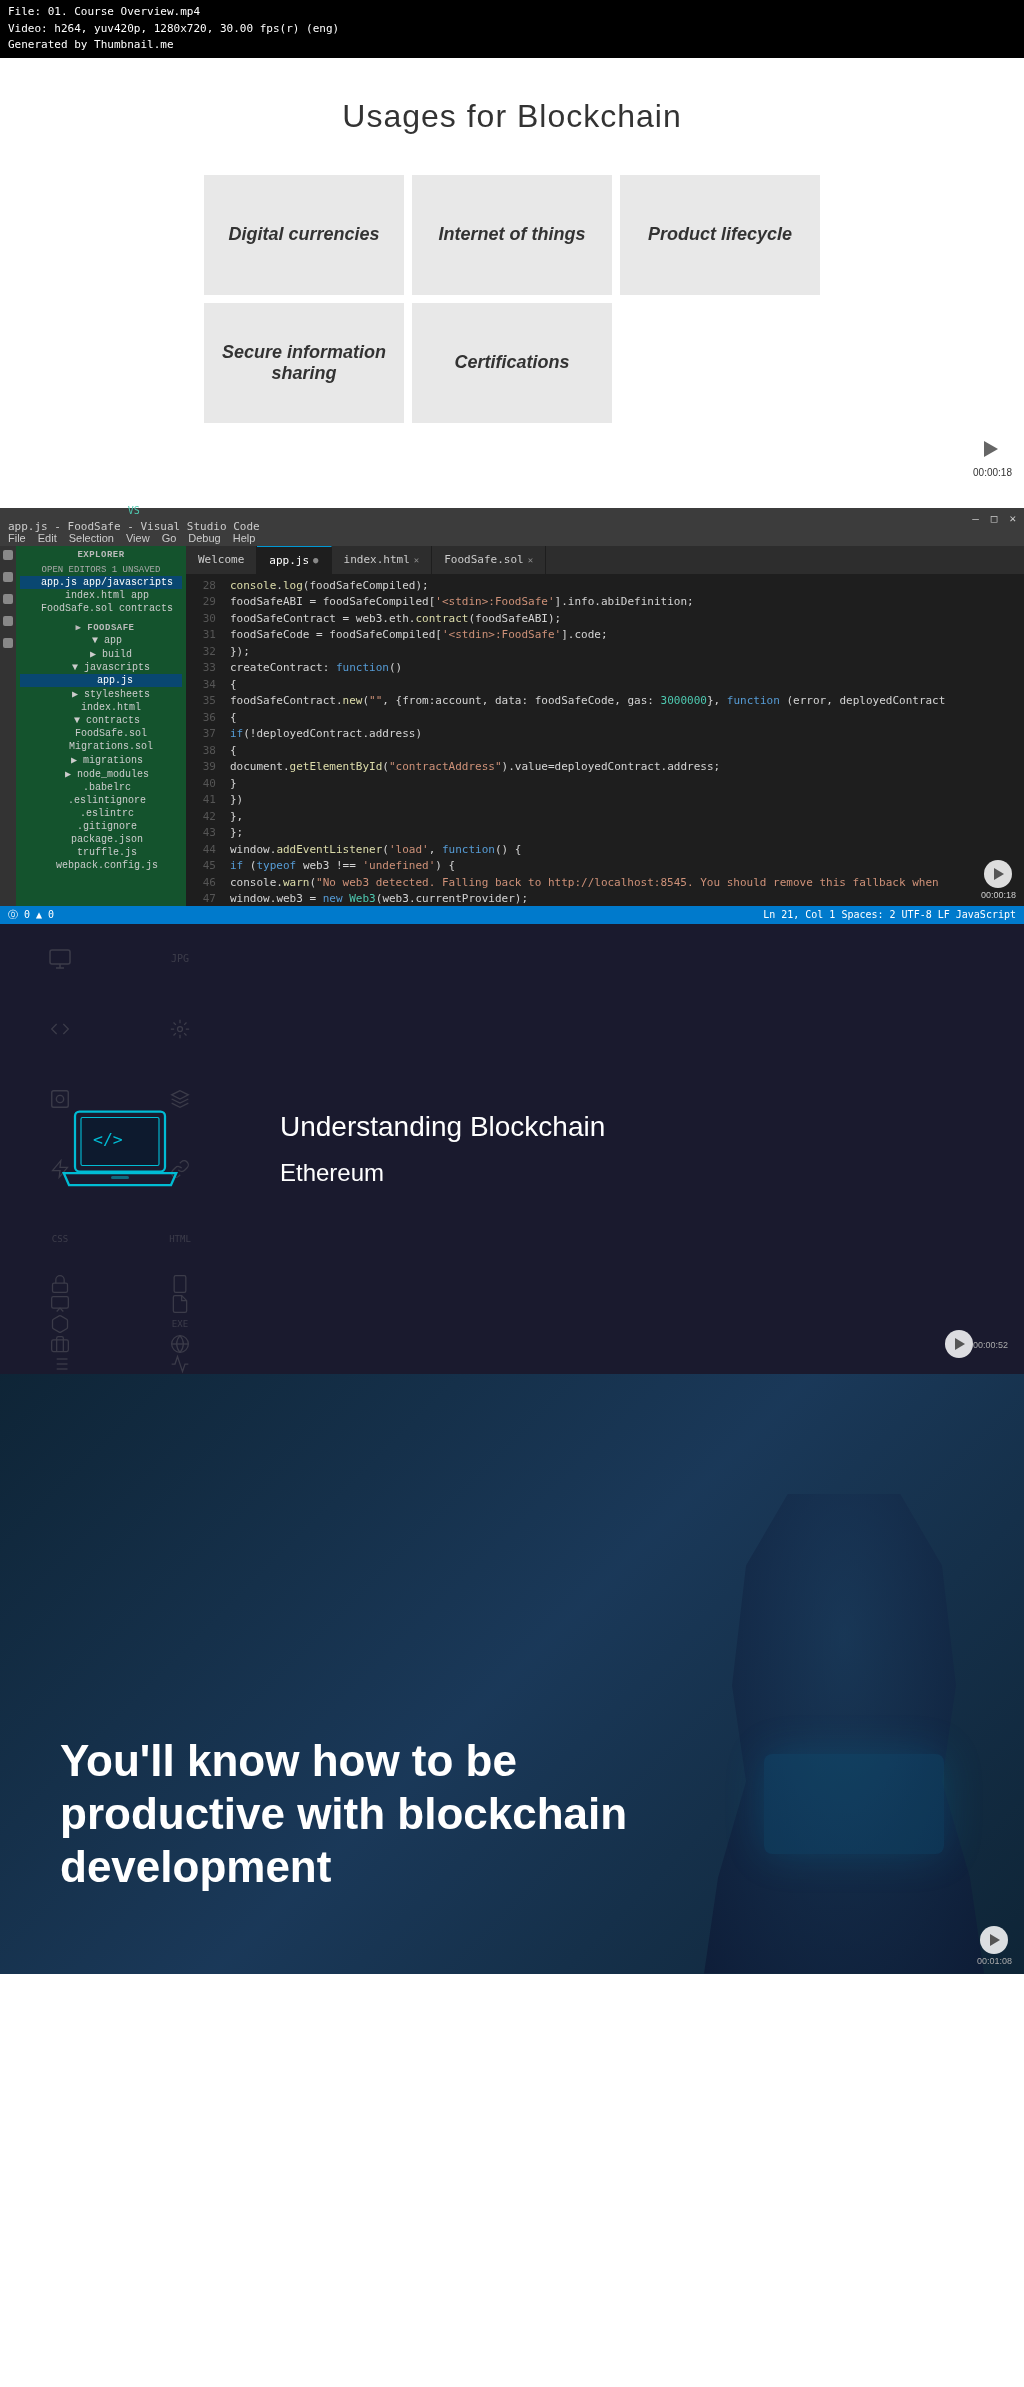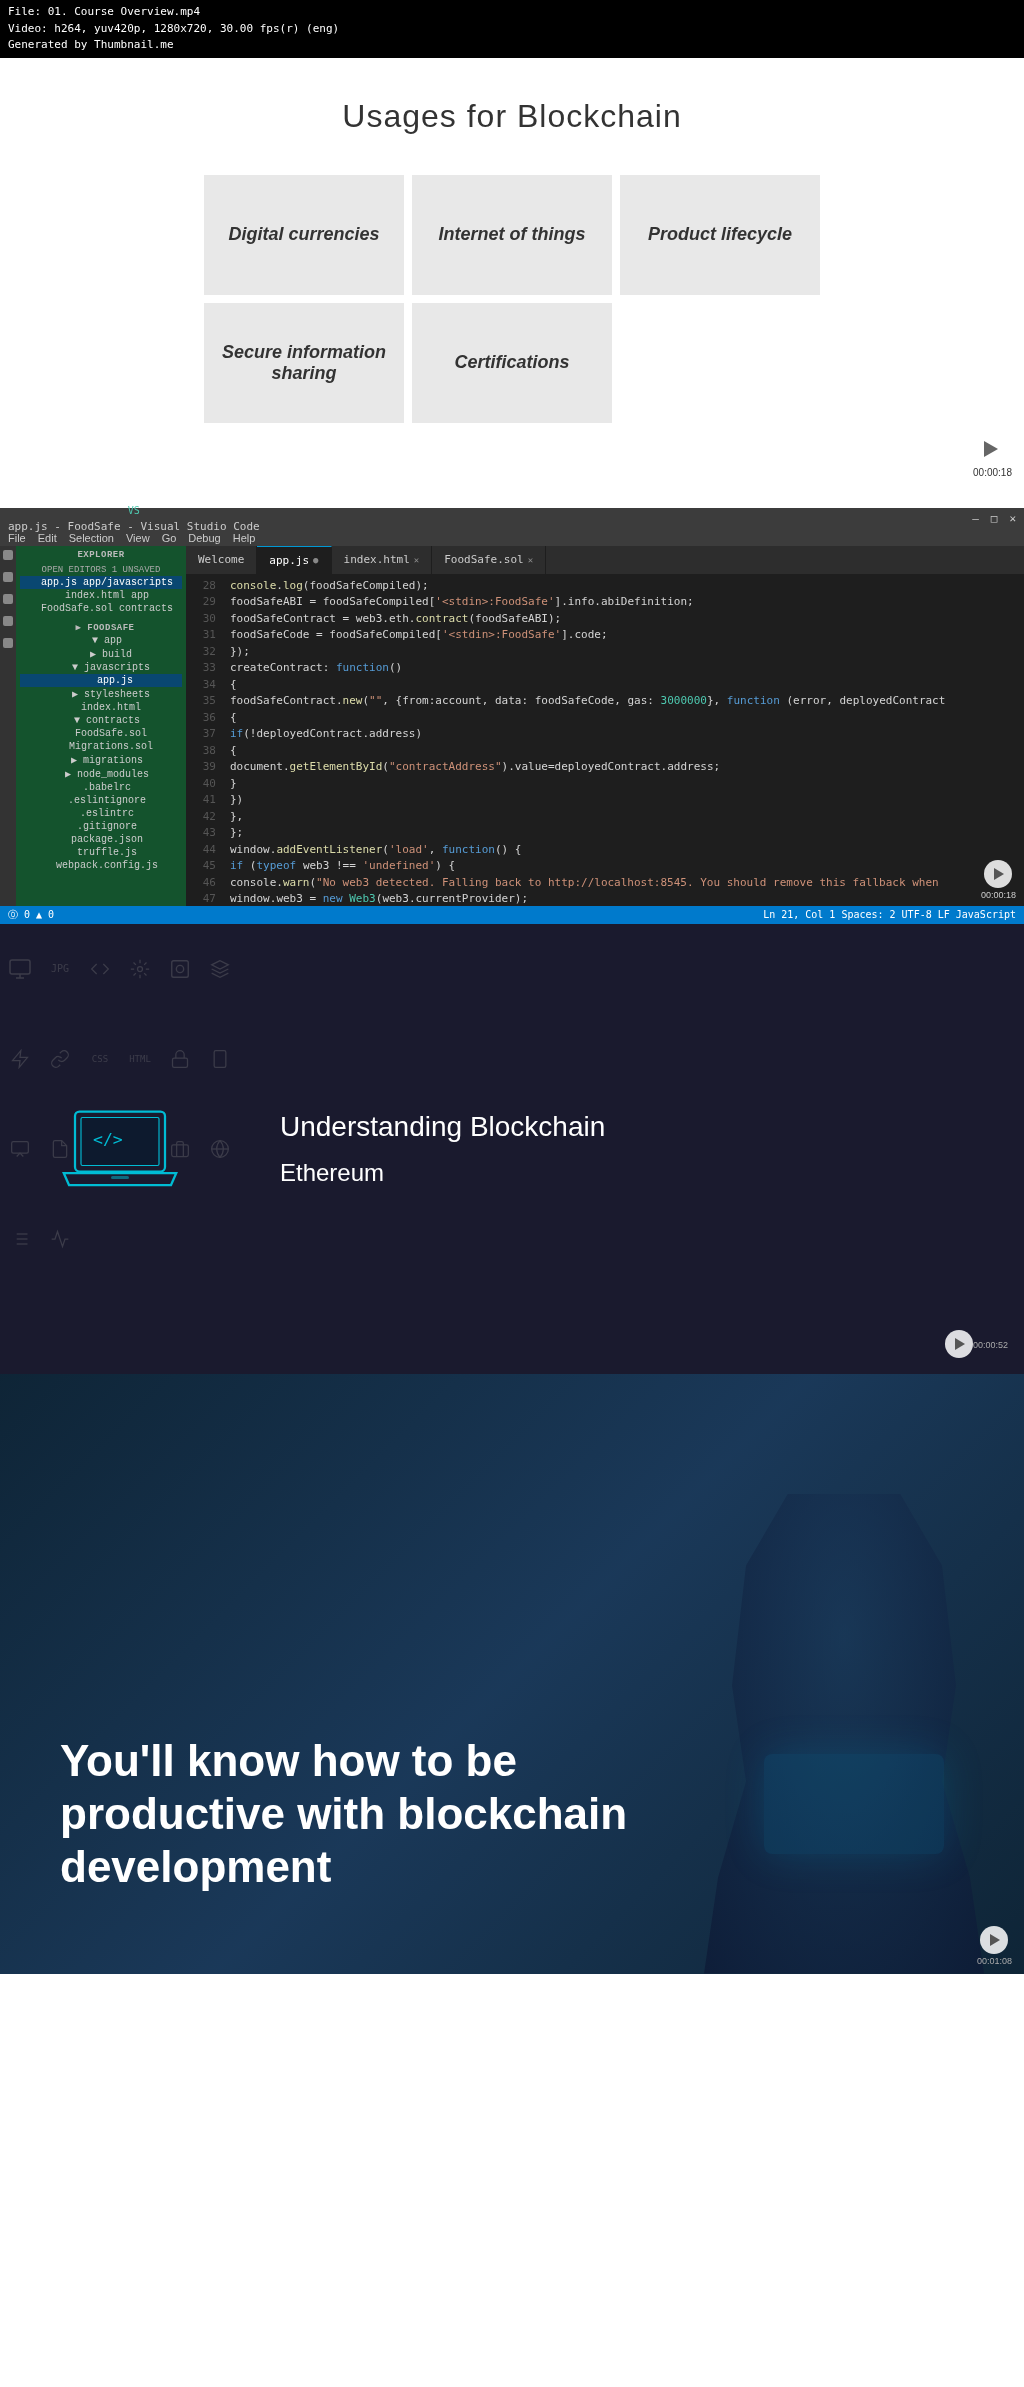--- a/index.html
+++ b/index.html
@@ -272,21 +272,21 @@
       position: relative;
       overflow: hidden;
       display: flex;
       align-items: center;
       justify-content: center;
     }
     .bg-icons-grid {
       position: absolute;
       top: 0; left: 0; right: 0; bottom: 0;
       display: grid;
-      grid-template-columns: repeat(6, 1fr);
+      grid-template-columns: repeat(2, 1fr);
       grid-template-rows: repeat(5, 1fr);
       gap: 0;
       opacity: 0.3;
     }
     .bg-icon-cell {
       display: flex;
       align-items: center;
       justify-content: center;
       font-size: 22px;
       color: #888;

